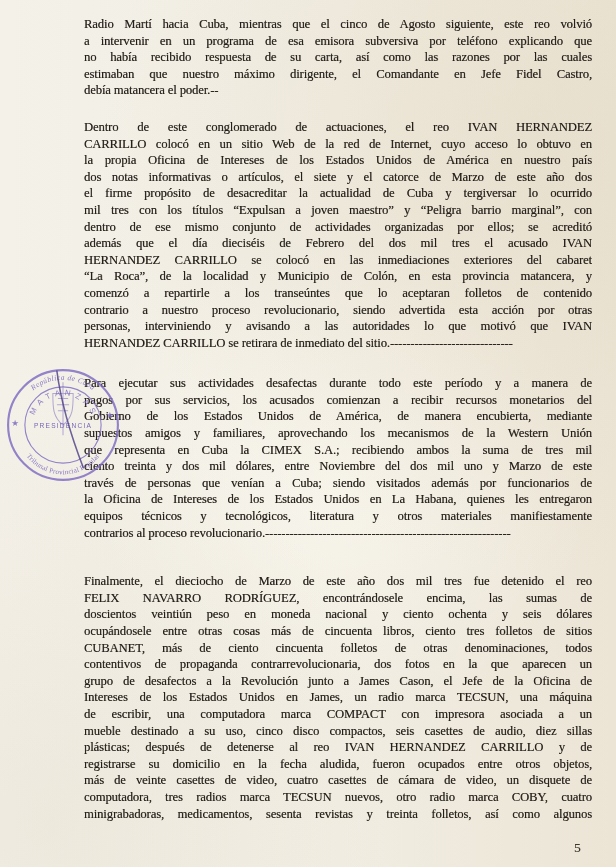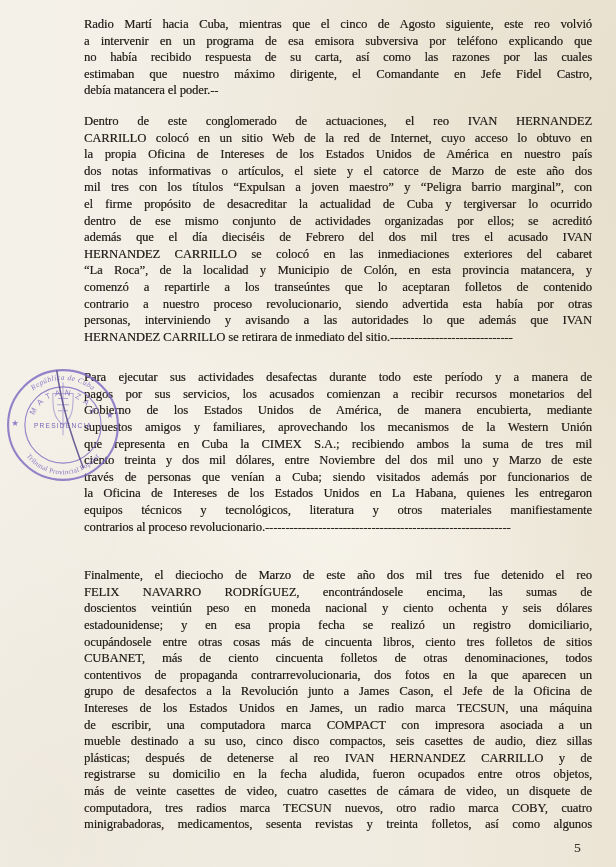--- a/index.html
+++ b/index.html
@@ -20,21 +20,21 @@
   .textblock {
     position: absolute;
     left: 84px; top: 16px; width: 508px;
     font-size: 12.6px;
     line-height: 16.6px;
     letter-spacing: -0.1px;
     color: #241f1a;
     text-shadow: 0.3px 0.3px 0.4px rgba(40,34,28,0.55);
   }
   .para { margin: 0; }
-  .para-1 { margin-bottom: 14px; }
+  .para-1 { margin-bottom: 20px; }
   .para-2 { margin-bottom: 24px; margin-top: 9px; }
   .para-3 { margin-bottom: 32px; }
   .line {
     text-align: justify;
     text-align-last: justify;
     height: 16.6px;
     overflow: hidden;
   }
   .line-last { text-align-last: left; }
   .page-number {
@@ -61,48 +61,47 @@
         <div class="line">a intervenir en un programa de esa emisora subversiva por teléfono explicando que</div>
         <div class="line">no había recibido respuesta de su carta, así como las razones por las cuales</div>
         <div class="line">estimaban que nuestro máximo dirigente, el Comandante en Jefe Fidel Castro,</div>
         <div class="line line-last">debía matancera el poder.--</div>
       </div>
     <div class="para para-2">
         <div class="line">Dentro de este conglomerado de actuaciones, el reo IVAN HERNANDEZ</div>
         <div class="line">CARRILLO colocó en un sitio Web de la red de Internet, cuyo acceso lo obtuvo en</div>
         <div class="line">la propia Oficina de Intereses de los Estados Unidos de América en nuestro país</div>
         <div class="line">dos notas informativas o artículos, el siete y el catorce de Marzo de este año dos</div>
+        <div class="line">el firme propósito de desacreditar la actualidad de Cuba y tergiversar lo ocurrido</div>
         <div class="line">mil tres con los títulos “Expulsan a joven maestro” y “Peligra barrio marginal”, con</div>
-        <div class="line">el firme propósito de desacreditar la actualidad de Cuba y tergiversar lo ocurrido</div>
         <div class="line">dentro de ese mismo conjunto de actividades  organizadas  por ellos; se acreditó</div>
         <div class="line">además que el día dieciséis  de Febrero del dos mil tres el acusado IVAN</div>
         <div class="line">HERNANDEZ CARRILLO se colocó en las inmediaciones exteriores del cabaret</div>
         <div class="line">“La Roca”, de la localidad y Municipio de Colón, en esta provincia matancera, y</div>
         <div class="line">comenzó  a repartirle a los transeúntes que lo aceptaran folletos de contenido</div>
-        <div class="line">contrario a nuestro proceso revolucionario, siendo advertida esta había por otras</div>
-        <div class="line">personas, interviniendo y avisando a las autoridades lo que además que IVAN</div>
+        <div class="line">contrario a nuestro proceso revolucionario, siendo advertida esta acción por otras</div>
+        <div class="line">personas, interviniendo y avisando a las autoridades lo que motivó que IVAN</div>
         <div class="line line-last">HERNANDEZ CARRILLO se retirara de inmediato del sitio.------------------------------</div>
       </div>
     <div class="para para-3">
         <div class="line">Para ejecutar sus actividades desafectas durante todo este período  y a manera de</div>
         <div class="line">pagos por sus servicios, los acusados comienzan a recibir recursos monetarios del</div>
         <div class="line">Gobierno de los Estados Unidos de América, de manera encubierta, mediante</div>
         <div class="line">supuestos amigos y familiares, aprovechando los mecanismos de la Western Unión</div>
         <div class="line">que representa en Cuba la CIMEX S.A.; recibiendo ambos la suma de tres mil</div>
         <div class="line">ciento treinta y dos mil dólares, entre Noviembre del dos mil uno y Marzo de este</div>
         <div class="line">través de personas que venían a Cuba; siendo visitados además por funcionarios de</div>
         <div class="line">la Oficina de Intereses de los Estados Unidos en La Habana, quienes les entregaron</div>
         <div class="line">equipos técnicos y tecnológicos, literatura y otros materiales manifiestamente</div>
         <div class="line line-last">contrarios al proceso revolucionario.------------------------------------------------------------</div>
       </div>
     <div class="para para-4">
         <div class="line">Finalmente, el dieciocho de Marzo de este año dos mil tres fue detenido el reo</div>
         <div class="line">FELIX NAVARRO RODRÍGUEZ, encontrándosele encima, las sumas de</div>
         <div class="line">doscientos veintiún peso en moneda nacional y ciento ochenta y seis dólares</div>
-        <div class="line">estadounidense; y en esa propia fecha se realizó un registro domiciliario,</div>
         <div class="line">ocupándosele entre otras cosas más de cincuenta libros, ciento tres folletos de sitios</div>
         <div class="line">CUBANET, más de ciento cincuenta folletos de otras denominaciones, todos</div>
         <div class="line">contentivos de propaganda contrarrevolucionaria, dos fotos en la que aparecen un</div>
         <div class="line">grupo de desafectos a la Revolución junto a James Cason, el Jefe de la Oficina de</div>
         <div class="line">Intereses de los Estados Unidos en James, un radio marca TECSUN, una máquina</div>
         <div class="line">de escribir, una computadora marca COMPACT con impresora asociada a un</div>
         <div class="line">mueble destinado a su uso, cinco disco compactos, seis casettes de audio, diez sillas</div>
         <div class="line">plásticas; después de detenerse al reo IVAN HERNANDEZ CARRILLO y de</div>
         <div class="line">registrarse su domicilio en la fecha aludida, fueron ocupados entre otros objetos,</div>
         <div class="line">más de veinte casettes de video, cuatro casettes de cámara de video, un disquete de</div>

